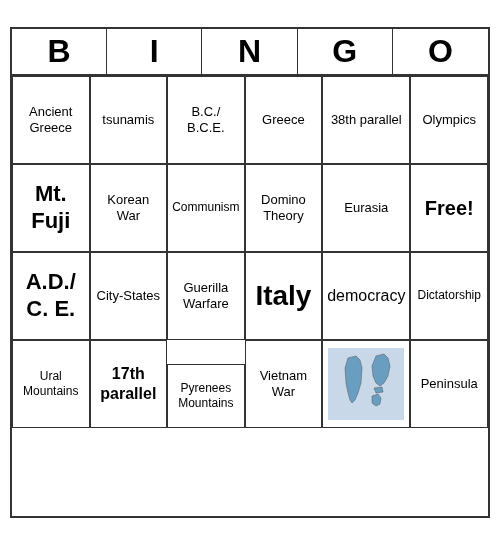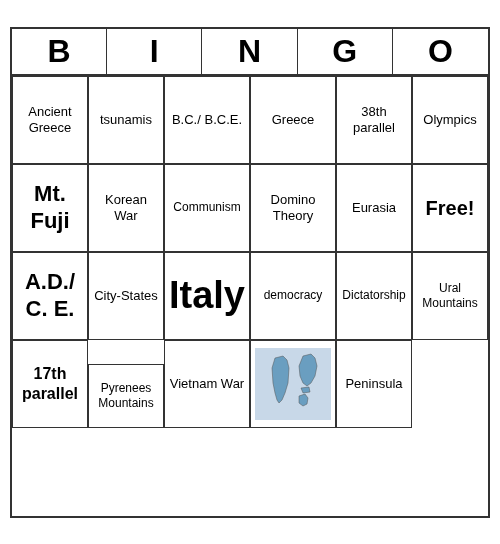--- a/index.html
+++ b/index.html
@@ -106,24 +106,27 @@
       </div>
       <div class="bingo-cell free">
         <span>Free!</span>
       </div>
       <div class="bingo-cell large-text">
         <span>A.D./ C. E.</span>
       </div>
       <div class="bingo-cell">
         <span>City-States</span>
       </div>
-      <div class="bingo-cell" style="font-size: 38px; font-weight: bold;">
+      <div class="bingo-cell">
+        <span>Guerilla Warfare</span>
+      </div>
+      <div class="bingo-cell" style="font-size: 28px; font-weight: bold;">
         <span>Italy</span>
       </div>
-      <div class="bingo-cell" style="font-size: 12px;">
+      <div class="bingo-cell" style="font-size: 16px;">
         <span>democracy</span>
       </div>
       <div class="bingo-cell" style="font-size: 12px;">
         <span>Dictatorship</span>
       </div>
       <div class="bingo-cell" style="font-size: 12px;">
         <span>Ural Mountains</span>
       </div>
       <div class="bingo-cell medium-text">
         <span>17th parallel</span>

